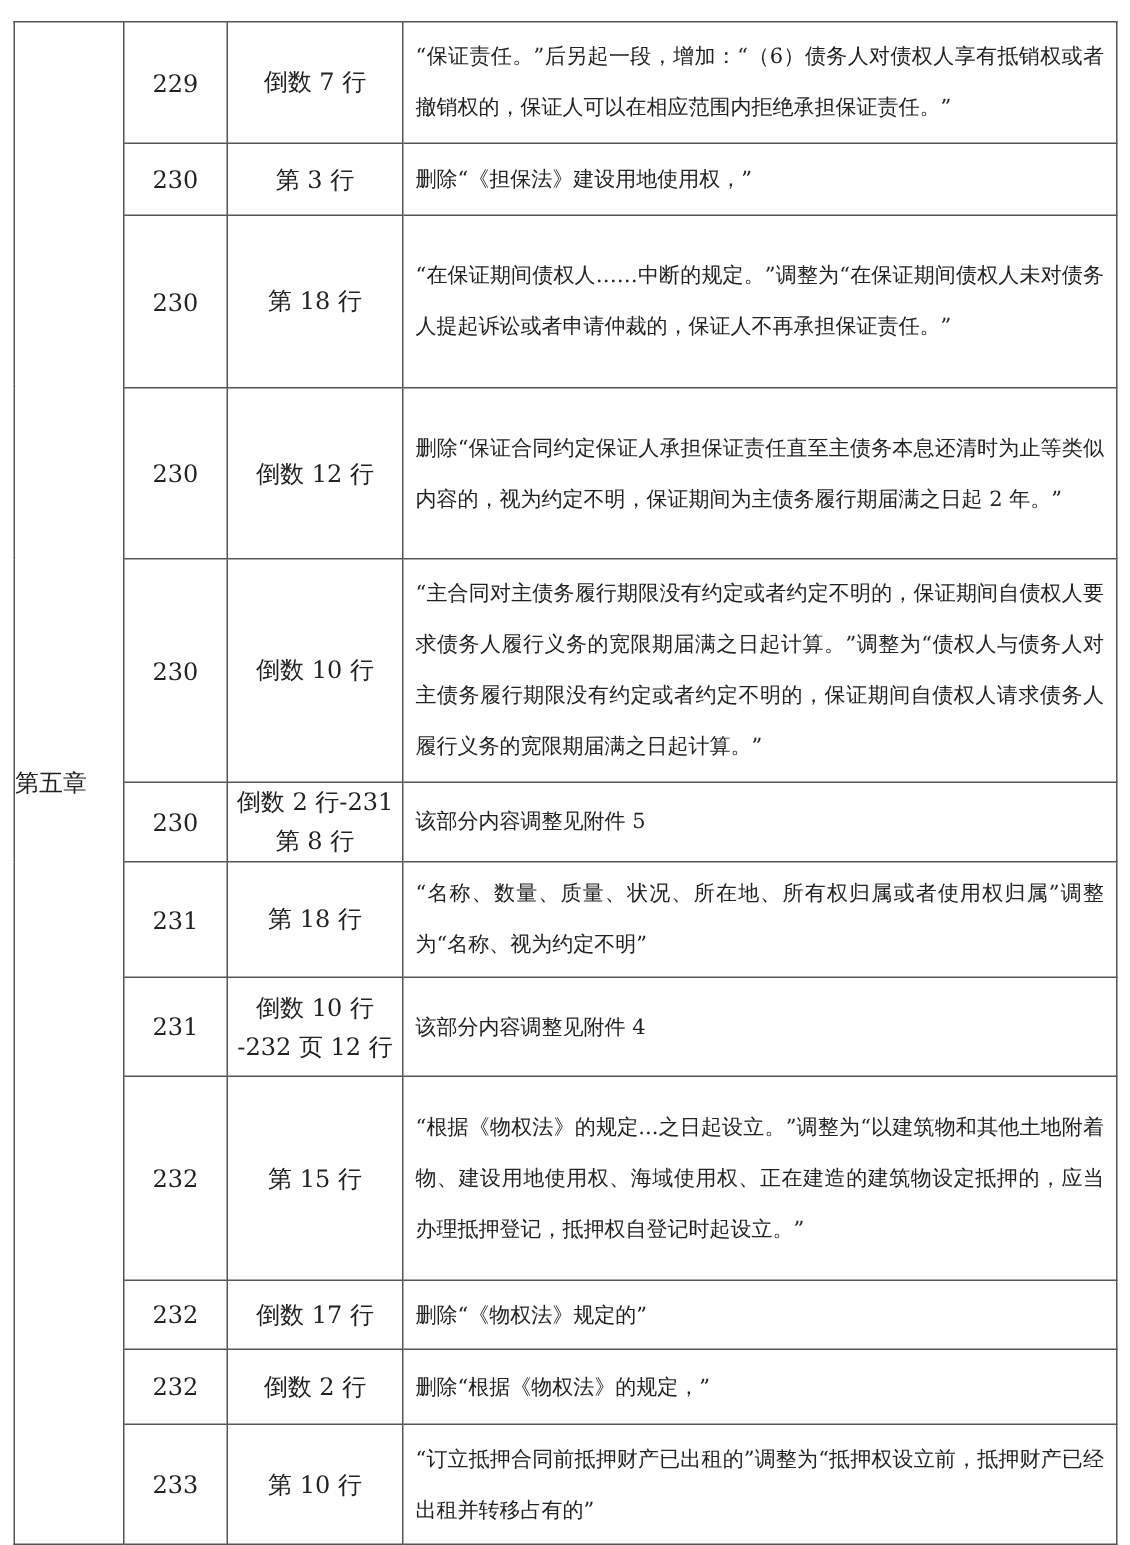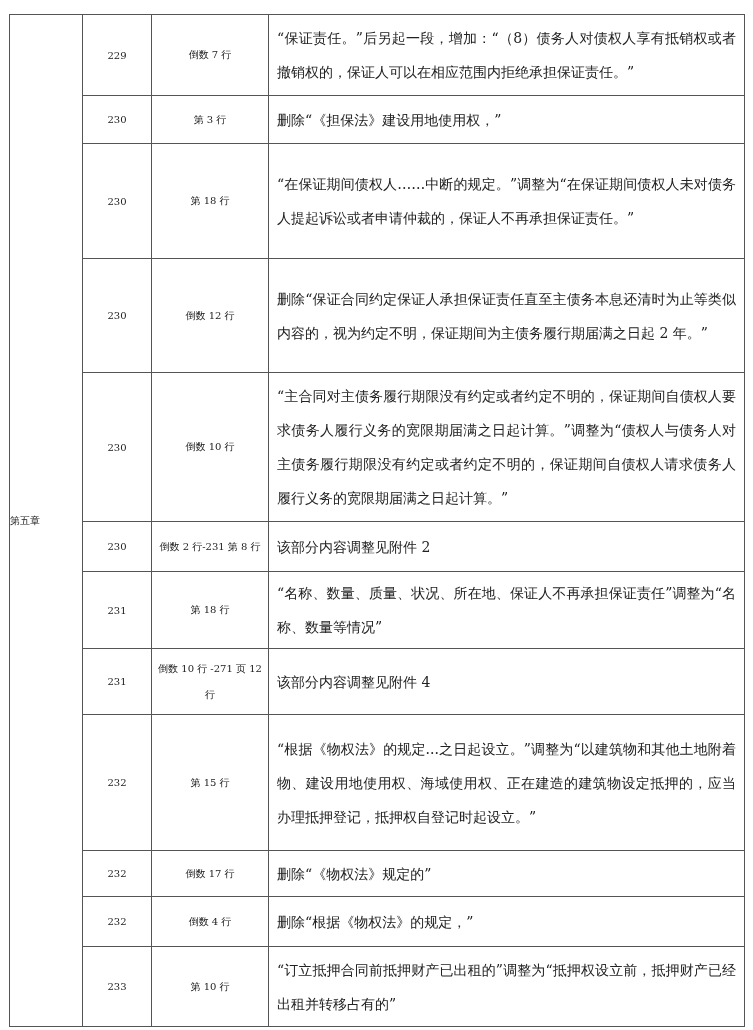--- a/index.html
+++ b/index.html
@@ -1,33 +1,33 @@
 <!DOCTYPE html>
 <html><head>
 <meta charset="utf-8">
 <style>
   html,body{margin:0;padding:0;background:#fff;}
   body{width:753px;height:1030px;position:relative;overflow:hidden;font-family:"DejaVu Serif","Liberation Serif",serif;color:#222;}
   table{position:absolute;left:9px;top:14px;border-collapse:collapse;table-layout:fixed;width:736px;}
-  td{border:1.5px solid #555;font-size:10px;vertical-align:middle;padding:0;}
+  td{border:1.5px solid #555;font-size:16px;vertical-align:middle;padding:0;}
   td.chap{width:72px;}
   td.page{width:68px;text-align:center;}
   td.line{width:116px;text-align:center;line-height:26px;margin-top:17px;}
   td.content{padding:4px 8px 4px 8px;line-height:34px;text-align:justify;font-size:14px;}
 </style>
 </head>
 <body>
 
 <table>
   <tbody>
     <tr style="height:81px">
       <td class="chap" rowspan="12">第五章</td>
       <td class="page">229</td>
       <td class="line">倒数 7 行</td>
-      <td class="content">“保证责任。”后另起一段，增加：“（8）债务人对债权人享有抵销权或者撤销权的，保证人可以在相应范围内拒绝承担保证责任。”</td>
+      <td class="content">“保证责任。”后另起一段，增加：“（6）债务人对债权人享有抵销权或者撤销权的，保证人可以在相应范围内拒绝承担保证责任。”</td>
     </tr>
     <tr style="height:48px">
       <td class="page">230</td>
       <td class="line">第 3 行</td>
       <td class="content">删除“《担保法》建设用地使用权，”</td>
     </tr>
     <tr style="height:115px">
       <td class="page">230</td>
       <td class="line">第 18 行</td>
       <td class="content">“在保证期间债权人……中断的规定。”调整为“在保证期间债权人未对债务人提起诉讼或者申请仲裁的，保证人不再承担保证责任。”</td>
@@ -38,45 +38,45 @@
       <td class="content">删除“保证合同约定保证人承担保证责任直至主债务本息还清时为止等类似内容的，视为约定不明，保证期间为主债务履行期届满之日起 2 年。”</td>
     </tr>
     <tr style="height:149px">
       <td class="page">230</td>
       <td class="line">倒数 10 行</td>
       <td class="content">“主合同对主债务履行期限没有约定或者约定不明的，保证期间自债权人要求债务人履行义务的宽限期届满之日起计算。”调整为“债权人与债务人对主债务履行期限没有约定或者约定不明的，保证期间自债权人请求债务人履行义务的宽限期届满之日起计算。”</td>
     </tr>
     <tr style="height:50px">
       <td class="page">230</td>
       <td class="line">倒数 2 行-231 第 8 行</td>
-      <td class="content">该部分内容调整见附件 2</td>
+      <td class="content">该部分内容调整见附件 5</td>
     </tr>
     <tr style="height:66px">
       <td class="page">231</td>
       <td class="line">第 18 行</td>
-      <td class="content">“名称、数量、质量、状况、所在地、保证人不再承担保证责任”调整为“名称、数量等情况”</td>
+      <td class="content">“名称、数量、质量、状况、所在地、所有权归属或者使用权归属”调整为“名称、视为约定不明”</td>
     </tr>
     <tr style="height:66px">
       <td class="page">231</td>
-      <td class="line">倒数 10 行 -271 页 12 行</td>
+      <td class="line">倒数 10 行 -232 页 12 行</td>
       <td class="content">该部分内容调整见附件 4</td>
     </tr>
     <tr style="height:136px">
       <td class="page">232</td>
       <td class="line">第 15 行</td>
       <td class="content">“根据《物权法》的规定...之日起设立。”调整为“以建筑物和其他土地附着物、建设用地使用权、海域使用权、正在建造的建筑物设定抵押的，应当办理抵押登记，抵押权自登记时起设立。”</td>
     </tr>
     <tr style="height:46px">
       <td class="page">232</td>
       <td class="line">倒数 17 行</td>
       <td class="content">删除“《物权法》规定的”</td>
     </tr>
     <tr style="height:50px">
       <td class="page">232</td>
-      <td class="line">倒数 4 行</td>
+      <td class="line">倒数 2 行</td>
       <td class="content">删除“根据《物权法》的规定，”</td>
     </tr>
     <tr style="height:80px">
       <td class="page">233</td>
       <td class="line">第 10 行</td>
       <td class="content">“订立抵押合同前抵押财产已出租的”调整为“抵押权设立前，抵押财产已经出租并转移占有的”</td>
     </tr>
   </tbody>
 </table>
 

